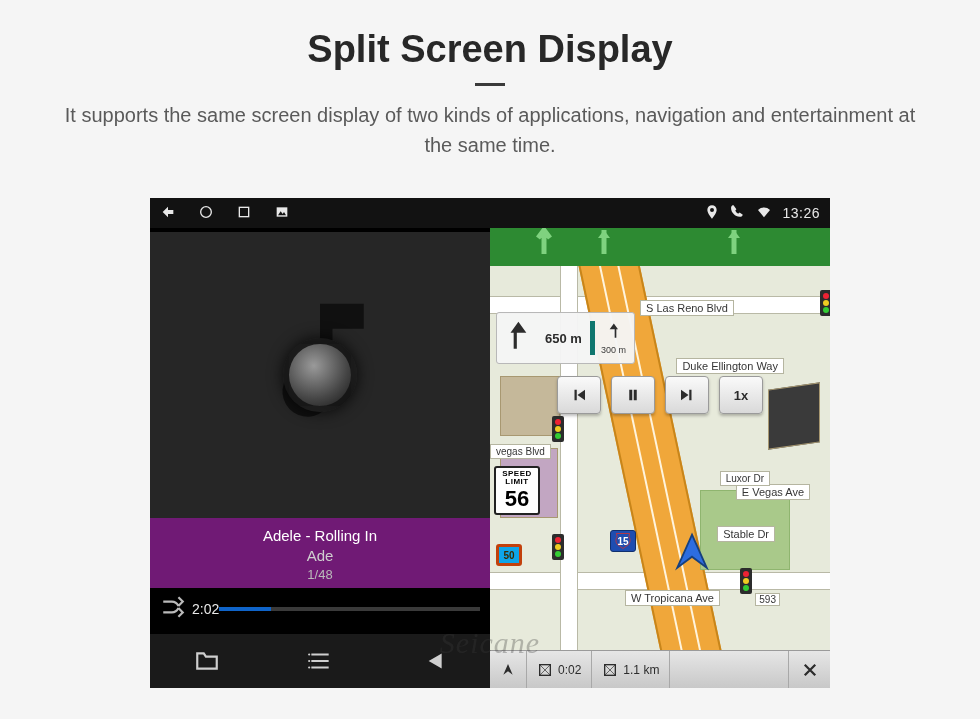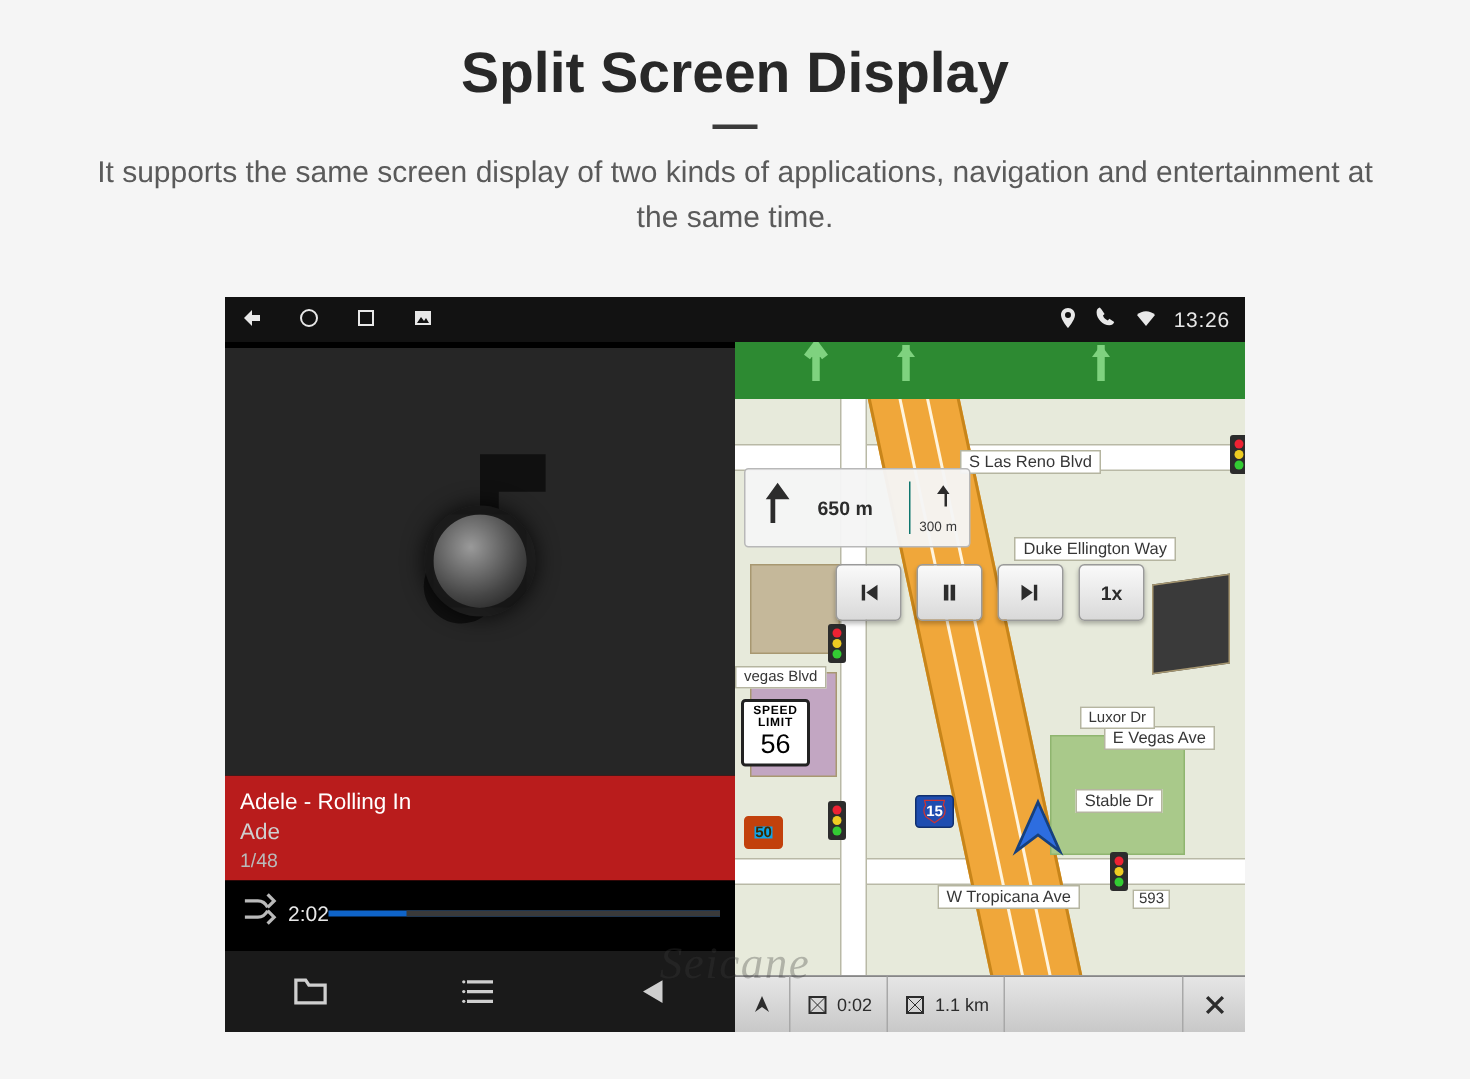--- a/index.html
+++ b/index.html
@@ -86,25 +86,25 @@
   position: absolute;
   top: 50%; left: 50%;
   transform: translate(-50%, -50%);
   width: 74px; height: 74px;
   border-radius: 50%;
   background: radial-gradient(circle at 40% 35%, #9a9a9a, #464646 60%, #151515);
   border: 6px solid rgba(20,20,20,0.9);
   box-shadow: 0 0 15px rgba(0,0,0,0.8);
 }
 .trackinfo {
-  text-align: left;
+  text-align: center;
   padding: 8px 10px 4px;
   font-size: 15px;
   line-height: 1.35;
-  background: #b91c1c;
+  background: #701a75;
 }
 .trackinfo .artist { color: #cfcfcf; }
 .trackinfo .counter { color: #bababa; font-size: 13px; }
 .progress-row {
   display: flex;
   align-items: center;
   padding: 6px 10px 10px;
   background: #000;
 }
 .shuffle { color: #bababa; }
@@ -224,22 +224,22 @@
   border: 1px solid #b8b8b8;
   border-radius: 3px;
   padding: 4px 8px 4px 4px;
   display: flex;
   align-items: center;
   gap: 6px;
 }
 .turn-panel .main-turn svg { width: 38px; height: 38px; fill: #2c2c2c; }
 .turn-panel .dist { font-size: 13px; font-weight: bold; color: #2c2c2c; }
 .turn-panel .next-turn {
-  display: flex; flex-direction: column; align-items: flex-end;
-  border-left: 1px solid #0f766e; padding-left: 6px; margin-left: 18px;
+  display: flex; flex-direction: column; align-items: center;
+  border-left: 5px solid #0f766e; padding-left: 6px; margin-left: 2px;
 }
 .turn-panel .next-turn svg { width: 20px; height: 20px; fill: #2c2c2c; }
 .turn-panel .next-dist { font-size: 9px; color: #3a3a3a; }
 
 .playback {
   position: absolute;
   top: 110px;
   left: 50%;
   transform: translateX(-50%);
   display: flex;
@@ -261,30 +261,30 @@
   left: 4px; top: 200px;
   width: 46px;
   background: #fff;
   border: 2px solid #222;
   border-radius: 3px;
   text-align: center;
   padding: 2px 0 3px;
   line-height: 1.05;
 }
 .speed-sign .lbl { font-size: 8px; font-weight: bold; letter-spacing: 0.5px; }
-.speed-sign .val { font-size: 18px; font-weight: normal; }
+.speed-sign .val { font-size: 22px; font-weight: bold; }
 
 .route-badge {
   position: absolute;
   width: 26px; height: 22px;
   border-radius: 3px;
   display: flex; align-items: center; justify-content: center;
   font-size: 10px; font-weight: bold; color: #fff;
 }
-.badge-50 { left: 6px; bottom: 84px; background: #0ea5e9; border: 7px solid #c2410c; color: #3a2a00; }
+.badge-50 { left: 6px; bottom: 84px; background: #0ea5e9; border: 3px solid #c2410c; color: #3a2a00; }
 .badge-15 { left: 120px; bottom: 98px; background: #1e4db0; border: 1px solid #11306e; }
 .badge-15 svg { position: absolute; inset: 0; width: 100%; height: 100%; }
 .badge-15 span { position: relative; }
 
 .nav-cursor {
   position: absolute;
   left: 180px; bottom: 75px;
   width: 44px; height: 44px;
 }
 .nav-cursor svg { width: 100%; height: 100%; }

